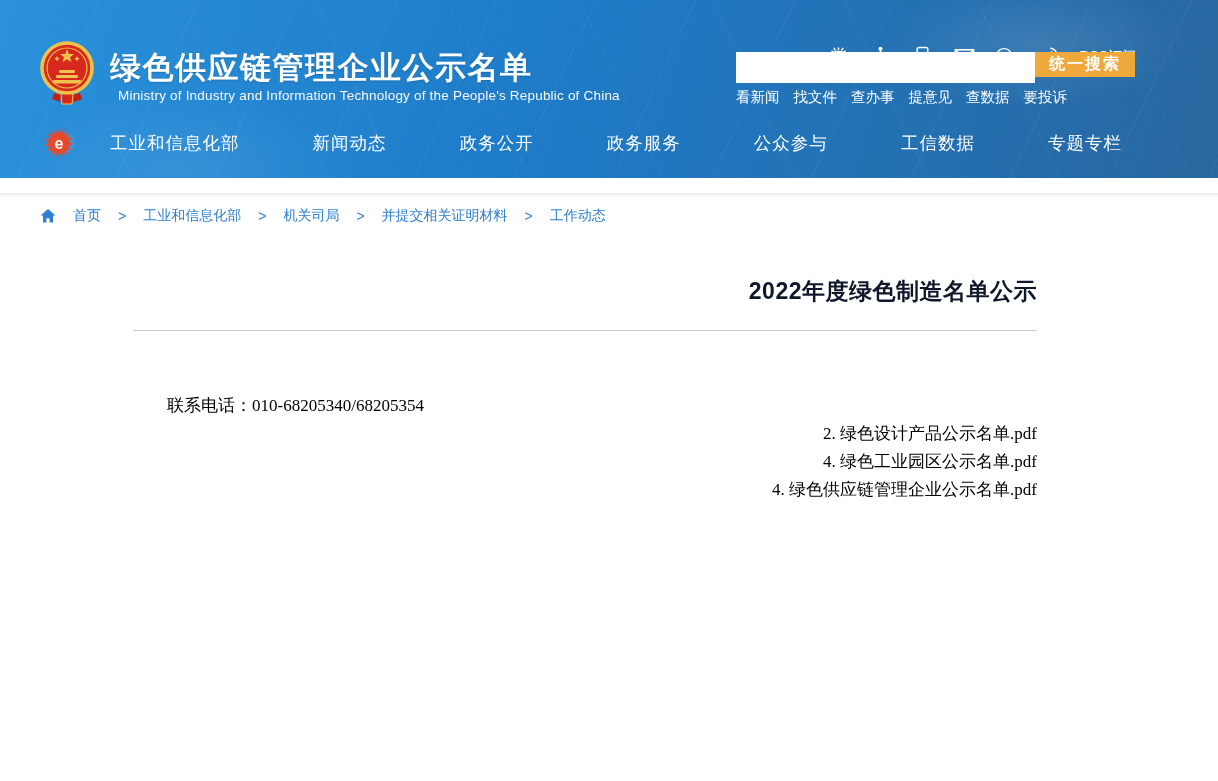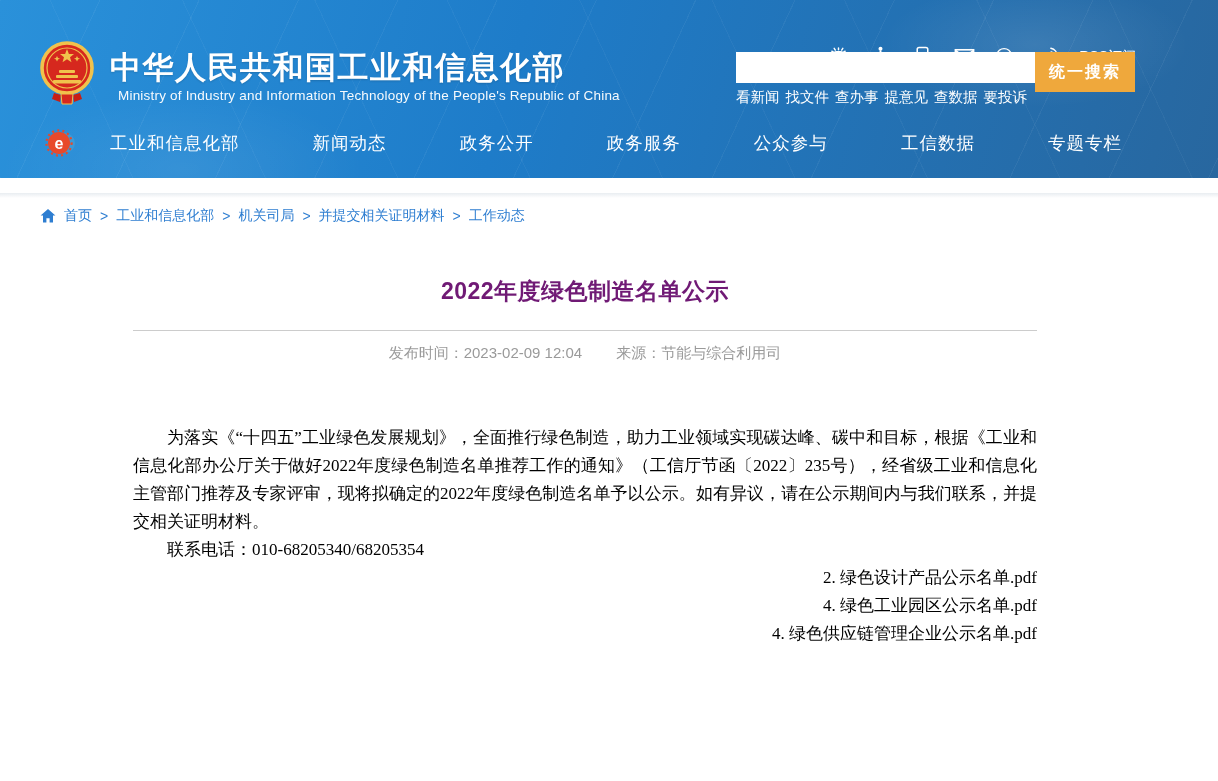--- a/index.html
+++ b/index.html
@@ -50,28 +50,28 @@
     font-size:13.5px; color:rgba(255,255,255,0.96); letter-spacing:0.2px;
     white-space:nowrap;
   }
 
   .search-row { position:absolute; left:736px; top:52px; z-index:3; display:flex; }
   .search-input {
     width:299px; height:31px; border:none; outline:none;
     background:#fff; padding:0 10px; font-size:14px;
   }
   .search-btn {
-    width:100px; height:40px; border:none; cursor:pointer;
+    width:100px; height:25px; border:none; cursor:pointer;
     background:#efa83c; color:#fff;
     font-size:16px; font-weight:bold; letter-spacing:2px;
     font-family:"Liberation Sans", sans-serif;
   }
   .quick-links {
     position:absolute; left:736px; top:88px; z-index:3;
-    display:flex; gap:6px;
+    display:flex; gap:14px;
   }
   .quick-links a {
     color:#fff; font-size:14.5px; text-decoration:none; cursor:pointer; white-space:nowrap;
   }
 
   .nav-logo { position:absolute; left:44px; top:126px; width:34px; height:34px; z-index:3; }
   .nav-list {
     position:absolute; left:110px; top:131px; width:1012px; z-index:3;
     display:flex; justify-content:space-between; align-items:center;
   }
@@ -80,31 +80,31 @@
     letter-spacing:1px; white-space:nowrap;
   }
 
   
   .hairline {
     position:absolute; top:193px; left:0; width:1218px; height:5px;
     background:linear-gradient(to bottom, #e9edf1, #ffffff);
   }
   .breadcrumb {
     position:absolute; top:207px; left:40px; z-index:2;
-    display:flex; align-items:center; gap:8px;
+    display:flex; align-items:center; gap:17px;
     font-size:14px; color:#2e7ed1;
   }
   .breadcrumb .home-ic { width:16px; height:16px; display:block; }
   .breadcrumb a { color:#2e7ed1; text-decoration:none; cursor:pointer; white-space:nowrap; }
   .breadcrumb .sep { color:#2e7ed1; }
 
   
   .article { position:absolute; top:276px; left:133px; width:904px; }
   .article-title {
-    text-align:center; font-size:23px; font-weight:bold; color:#701a75;
+    text-align:right; font-size:23px; font-weight:bold; color:#0f172a;
     letter-spacing:0.5px;
   }
   .article-divider { border:none; border-top:1px solid #cccccc; margin-top:23px; }
   .article-meta {
     margin-top:13px; text-align:center;
     font-size:15px; color:#9a9a9a;
   }
   .article-meta .src { margin-left:30px; }
 
   .article-body {
@@ -171,21 +171,21 @@
     <polygon fill="#f0c24c" points="19,20 20,22 22,22.6 20,23.4 19,25.4 18,23.4 16,22.6 18,22 "></polygon>
     <polygon fill="#f0c24c" points="39,20 40,22 42,22.6 40,23.4 39,25.4 38,23.4 36,22.6 38,22 "></polygon>
     <rect x="21" y="34" width="16" height="3" rx="1" fill="#f0c24c"></rect>
     <rect x="18" y="39" width="22" height="3" rx="1" fill="#f0c24c"></rect>
     <rect x="15" y="44" width="28" height="3.4" rx="1" fill="#f0c24c"></rect>
     <path d="M16 57 L23 59 L22 66 L14 63 Z" fill="#c81f14"></path>
     <path d="M42 57 L35 59 L36 66 L44 63 Z" fill="#c81f14"></path>
     <path d="M23 58 L35 58 L34 68 L24 68 Z" fill="#d6281e" stroke="#f0c24c" stroke-width="1"></path>
   </svg>
 
-  <div class="brand-cn">中华人民共和国工业和信息化部</div>
+  <div class="brand-cn">绿色供应链管理企业公示名单</div>
   <div class="brand-en">Ministry of Industry and Information Technology of the People's Republic of China</div>
 
   <div class="search-row">
     <input class="search-input" type="text" value="" style="">
     <button class="search-btn">统一搜索</button>
   </div>
 
   <div class="quick-links">
     <a>看新闻</a>
     <a>找文件</a>
@@ -226,27 +226,22 @@
   <a>机关司局</a>
   <span class="sep">&gt;</span>
   <a>并提交相关证明材料</a>
   <span class="sep">&gt;</span>
   <a>工作动态</a>
 </div>
 
 <div class="article">
   <h1 class="article-title">2022年度绿色制造名单公示</h1>
   <hr class="article-divider">
-  <div class="article-meta">
-    <span>发布时间：2023-02-09 12:04</span>
-    <span class="src">来源：节能与综合利用司</span>
-  </div>
 
   <div class="article-body">
-    <p class="para">为落实《“十四五”工业绿色发展规划》，全面推行绿色制造，助力工业领域实现碳达峰、碳中和目标，根据《工业和信息化部办公厅关于做好2022年度绿色制造名单推荐工作的通知》（工信厅节函〔2022〕235号），经省级工业和信息化主管部门推荐及专家评审，现将拟确定的2022年度绿色制造名单予以公示。如有异议，请在公示期间内与我们联系，并提交相关证明材料。</p>
     <p class="info">联系电话：010-68205340/68205354</p>
 
     <p class="attach-item">
       <a>2. 绿色设计产品公示名单.pdf</a>
     </p>
     <p class="attach-item">
       <a>4. 绿色工业园区公示名单.pdf</a>
     </p>
     <p class="attach-item">
       <a>4. 绿色供应链管理企业公示名单.pdf</a>

